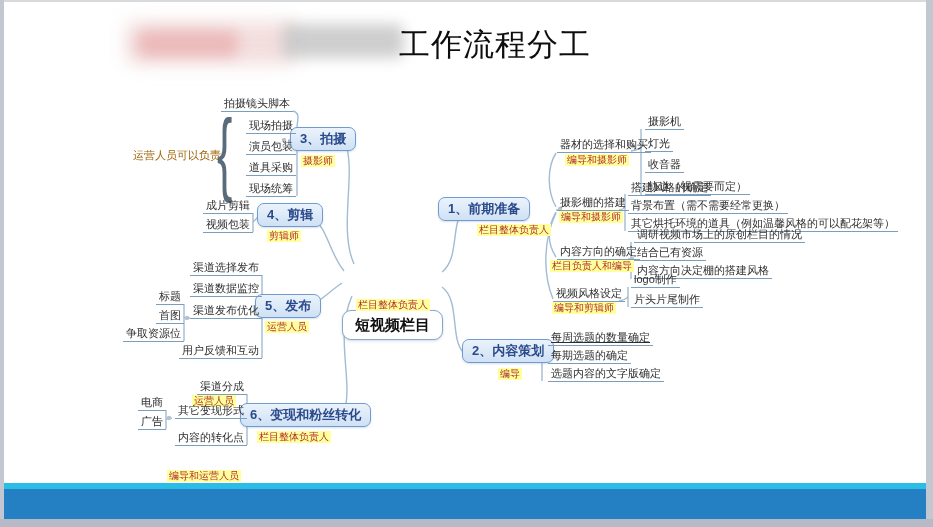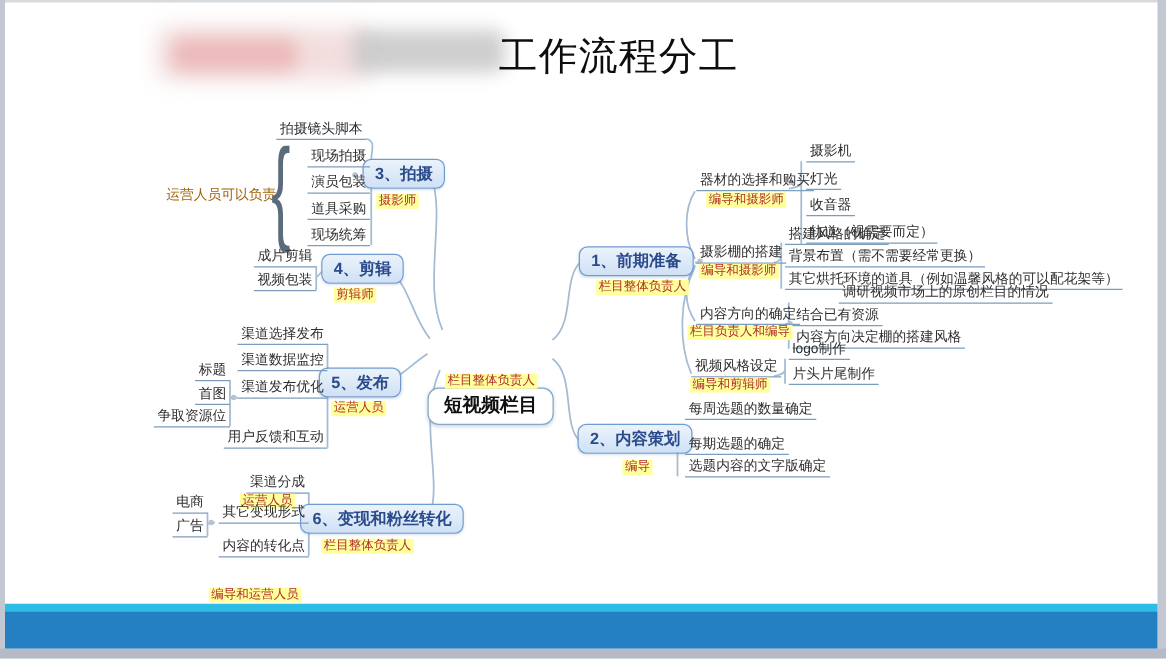--- a/index.html
+++ b/index.html
@@ -109,21 +109,21 @@
     <circle cx="169" cy="418" r="2.2"></circle>
     <circle cx="633" cy="146" r="2.2"></circle>
     <circle cx="560" cy="209" r="2.2"></circle>
     <circle cx="632" cy="259" r="2.2"></circle>
   </g>
 </svg>
 
 <div class="center-node" style="left:342px;top:262px;">短视频栏目</div>
 <div class="role" style="left:356px;top:299px;">栏目整体负责人</div>
 
-<div class="node" style="left:463px;top:197px;">1、前期准备</div>
+<div class="node" style="left:438px;top:197px;">1、前期准备</div>
 <div class="role" style="left:477px;top:224px;">栏目整体负责人</div>
 
 <div class="node" style="left:462px;top:339px;">2、内容策划</div>
 <div class="role" style="left:498px;top:368px;">编导</div>
 
 <div class="node" style="left:290px;top:127px;">3、拍摄</div>
 <div class="role" style="left:301px;top:155px;">摄影师</div>
 
 <div class="node" style="left:257px;top:203px;">4、剪辑</div>
 <div class="role" style="left:267px;top:230px;">剪辑师</div>
@@ -169,24 +169,24 @@
 <div class="leaf" style="left:645px;top:180px;">轨道（视需要而定）</div>
 
 <div class="leaf" style="left:557px;top:196px;">摄影棚的搭建</div>
 <div class="role" style="left:559px;top:211px;">编导和摄影师</div>
 <div class="leaf" style="left:628px;top:181px;">搭建风格的确定</div>
 <div class="leaf" style="left:628px;top:199px;">背景布置（需不需要经常更换）</div>
 <div class="leaf" style="left:628px;top:217px;">其它烘托环境的道具（例如温馨风格的可以配花架等）</div>
 
 <div class="leaf" style="left:557px;top:245px;">内容方向的确定</div>
 <div class="role" style="left:550px;top:260px;">栏目负责人和编导</div>
-<div class="leaf" style="left:671px;top:228px;">调研视频市场上的原创栏目的情况</div>
+<div class="leaf" style="left:634px;top:228px;">调研视频市场上的原创栏目的情况</div>
 <div class="leaf" style="left:634px;top:246px;">结合已有资源</div>
 <div class="leaf" style="left:634px;top:264px;">内容方向决定棚的搭建风格</div>
 
 <div class="leaf" style="left:553px;top:287px;">视频风格设定</div>
 <div class="role" style="left:552px;top:302px;">编导和剪辑师</div>
 <div class="leaf" style="left:631px;top:273px;">logo制作</div>
 <div class="leaf" style="left:631px;top:293px;">片头片尾制作</div>
 
-<div class="leaf" style="left:548px;top:321px;">每周选题的数量确定</div>
+<div class="leaf" style="left:548px;top:331px;text-decoration:underline;">每周选题的数量确定</div>
 <div class="leaf" style="left:548px;top:349px;">每期选题的确定</div>
 <div class="leaf" style="left:548px;top:367px;">选题内容的文字版确定</div>
 
 </body></html>

